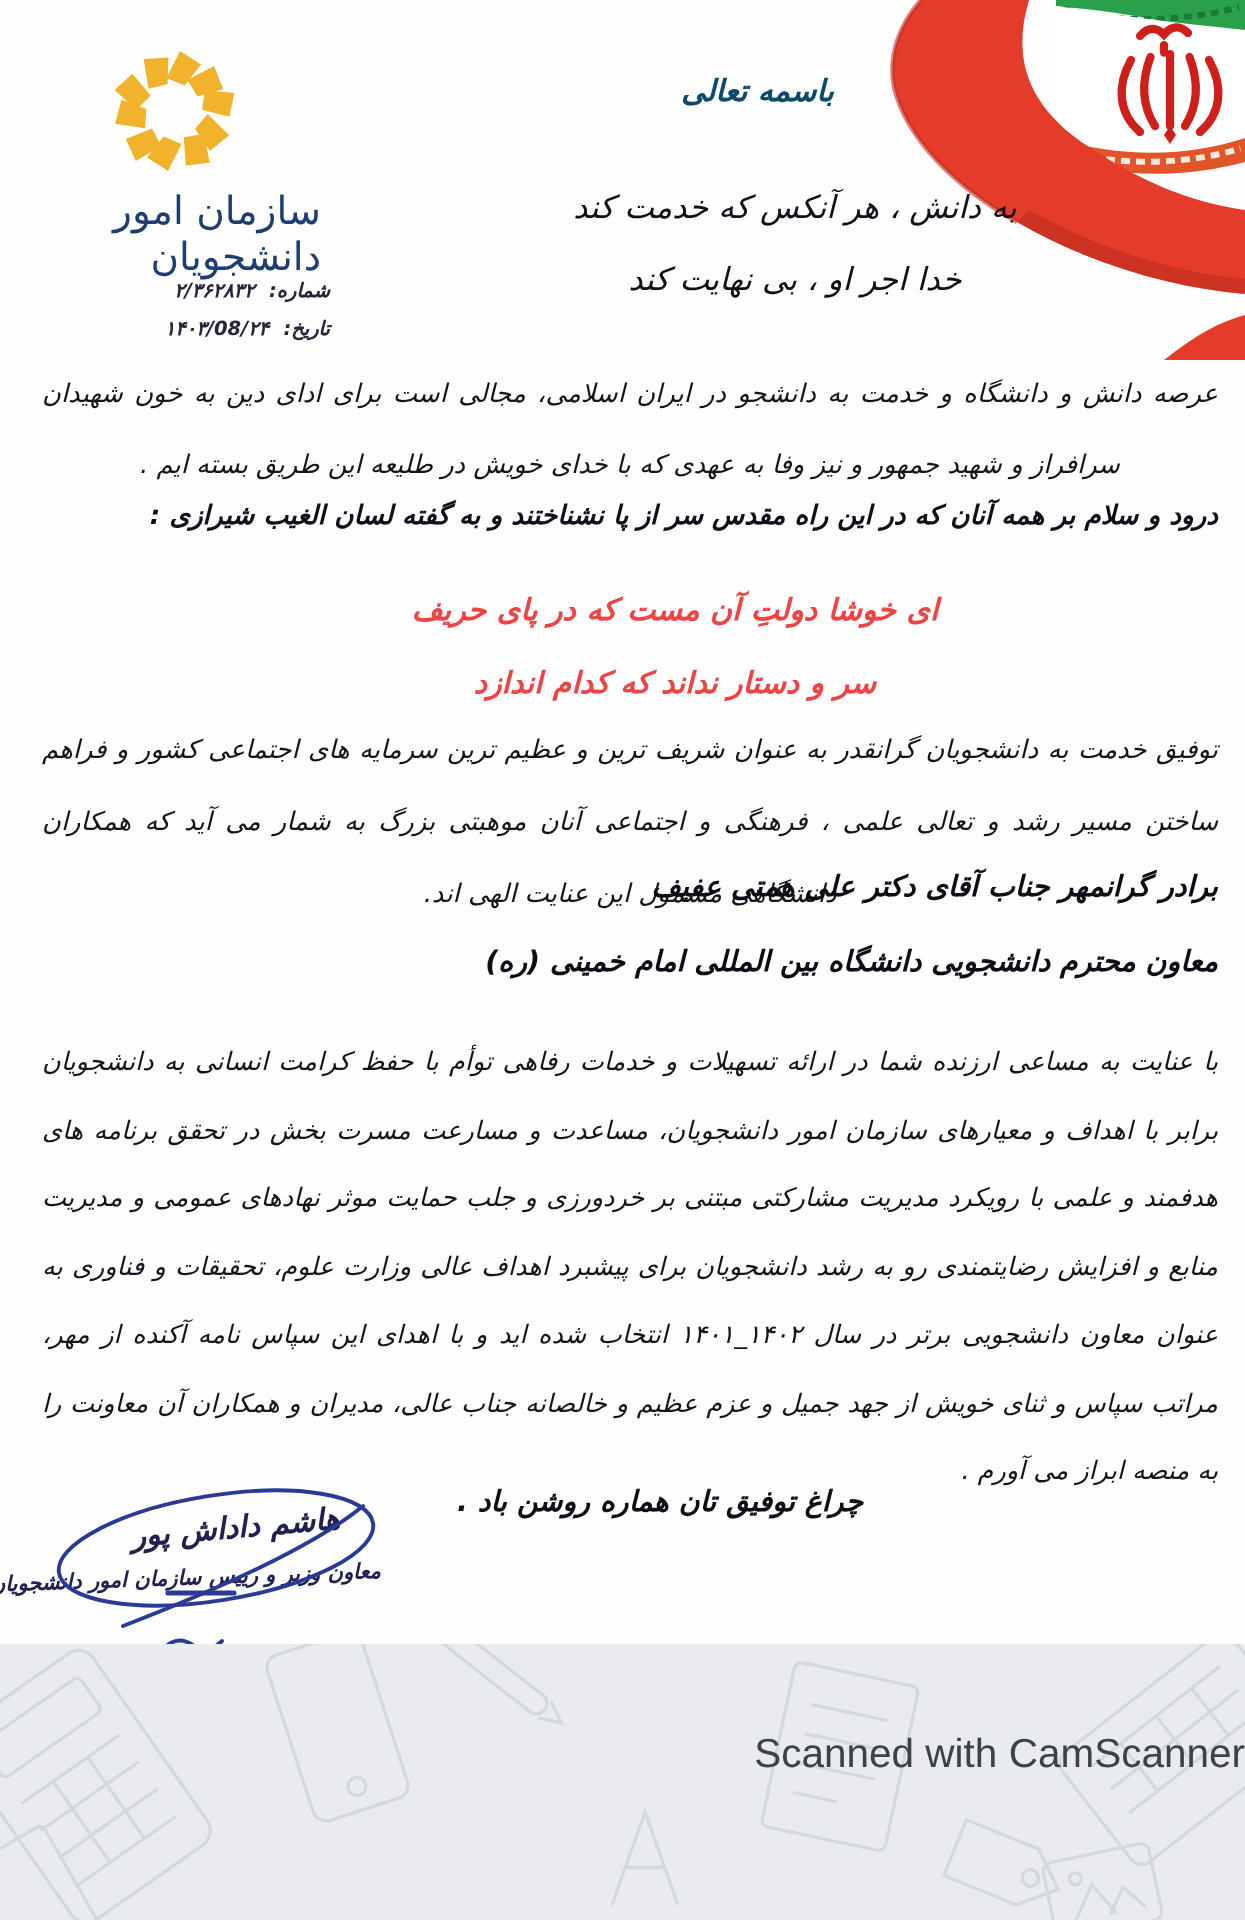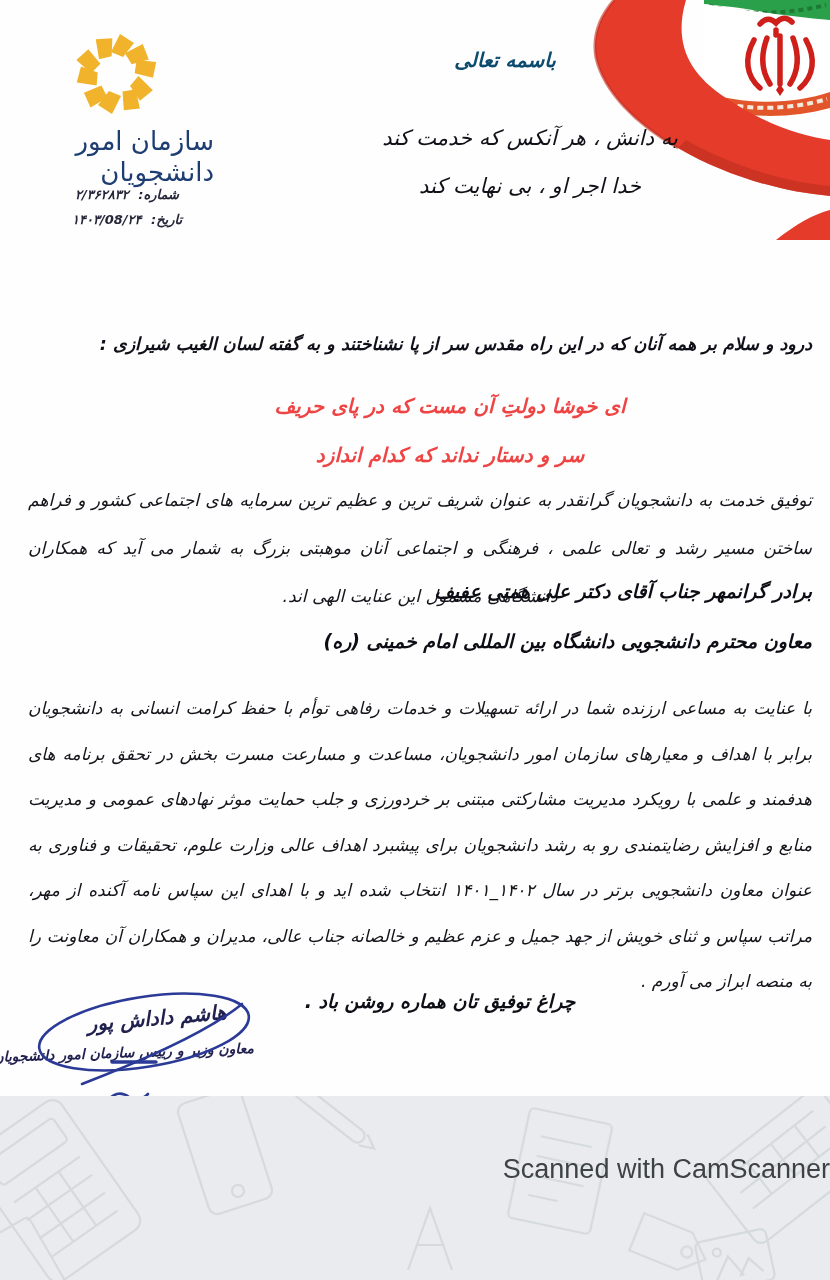--- a/index.html
+++ b/index.html
@@ -2,21 +2,21 @@
 <html lang="fa"><head>
 <meta charset="utf-8">
 <style>
   html,body{margin:0;padding:0;background:#ffffff;}
   .page{position:relative;width:830px;height:1280px;background:#fefefe;overflow:hidden;
         font-family:"DejaVu Sans",sans-serif;color:#1b1b22;}
   
   .logo-icon{position:absolute;left:60px;top:18px;width:112px;height:112px;}
   .org-name{position:absolute;left:26px;top:126px;width:188px;text-align:right;
             direction:rtl;color:#1e3d73;font-weight:normal;font-size:26px;line-height:31px;}
-  .refs{position:absolute;left:34px;top:182px;width:186px;direction:rtl;text-align:center;
+  .refs{position:absolute;left:34px;top:182px;width:186px;direction:rtl;text-align:right;
         font-size:13px;font-weight:bold;font-style:italic;color:#26263a;line-height:25px;}
   .refs .val{margin-right:5px;letter-spacing:1px;}
   .besmele{position:absolute;left:360px;top:48px;width:290px;text-align:center;direction:rtl;
            font-size:20px;font-weight:bold;font-style:italic;color:#0c4a6e;}
   .motto{position:absolute;left:340px;top:114px;width:380px;text-align:center;direction:rtl;
          font-size:21px;font-weight:normal;font-style:italic;line-height:48px;color:#101018;}
   .flag{position:absolute;top:0;right:0;width:276px;height:240px;}
   
   .para{position:absolute;left:28px;right:18px;direction:rtl;text-align:justify;
         font-size:17.2px;font-style:italic;line-height:47px;color:#14141b;}
@@ -115,20 +115,21 @@
     </div>
   </div>
 
   <div class="besmele">باسمه تعالی</div>
 
   <div class="motto">
     <div>به دانش ، هر آنکس که خدمت کند</div>
     <div>خدا اجر او ، بی نهایت کند</div>
   </div>
 
+  <div class="para p1 center-last">عرصه دانش و دانشگاه و خدمت به دانشجو در ایران اسلامی، مجالی است برای ادای دین به خون شهیدان سرافراز و شهید جمهور و نیز وفا به عهدی که با خدای خویش در طلیعه این طریق بسته ایم .</div>
 
   <div class="salutation">درود و سلام بر همه آنان که در این راه مقدس سر از پا نشناختند و به گفته لسان الغیب شیرازی :</div>
 
   <div class="poem">
     <div>ای خوشا دولتِ آن مست که در پای حریف</div>
     <div>سر و دستار نداند که کدام اندازد</div>
   </div>
 
   <div class="para p2 center-last">توفیق خدمت به دانشجویان گرانقدر به عنوان شریف ترین و عظیم ترین سرمایه های اجتماعی کشور و فراهم ساختن مسیر رشد و تعالی علمی ، فرهنگی و اجتماعی آنان موهبتی بزرگ به شمار می آید که همکاران دانشگاهی مشمول این عنایت الهی اند.</div>
 

